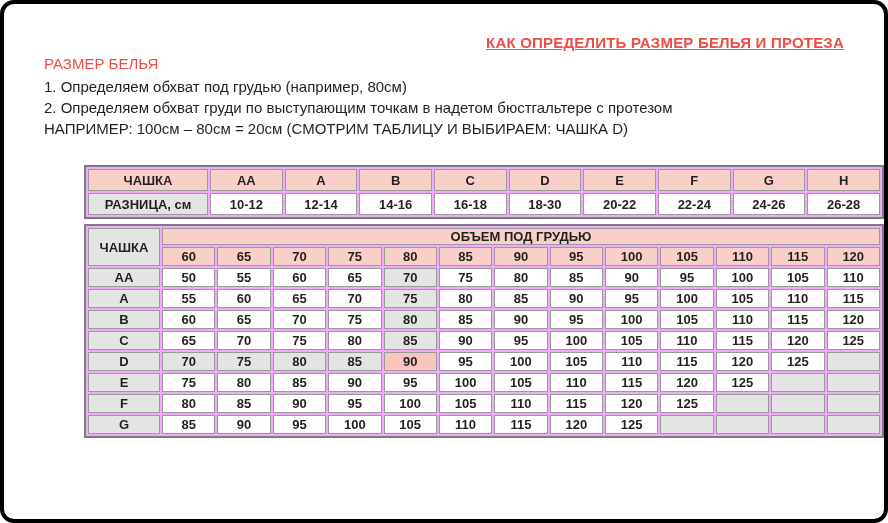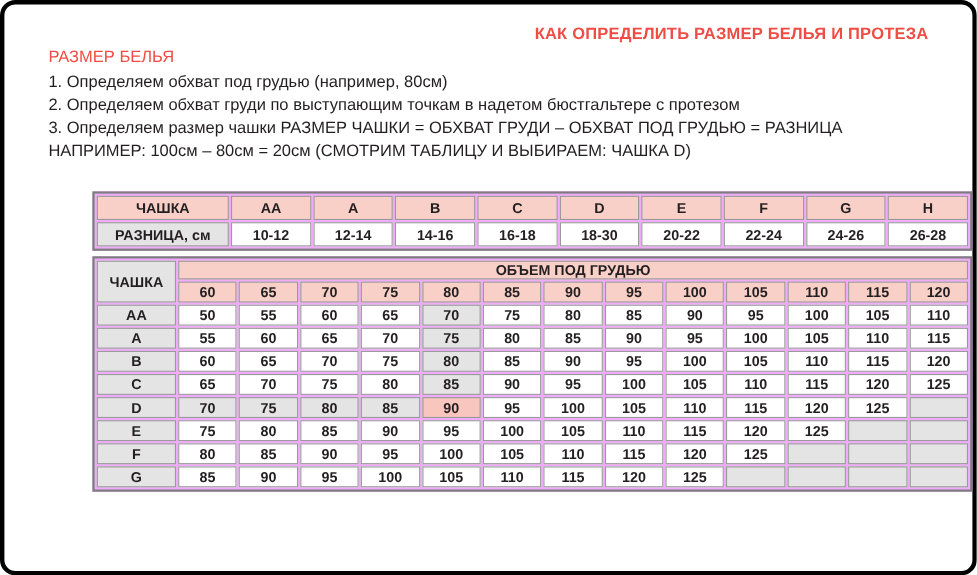--- a/index.html
+++ b/index.html
@@ -16,21 +16,22 @@
   body{font-family:"Liberation Sans", sans-serif; color:var(--ink);}
   .page{
     width:888px;height:523px;
     border:4px solid #000;border-radius:14px;
     background:#fff;overflow:hidden;position:relative;
     padding:16px 40px 0 40px;
   }
   .doc-title{
     text-align:right;color:var(--accent);
     font-size:15px;font-weight:bold;letter-spacing:.2px;
-    margin:2px 0 4px 0;
+    margin:14px 0 4px 0;
+    text-decoration:underline;
   }
   .sec-heading{
     color:var(--accent);font-size:15px;font-weight:normal;
     margin:0 0 4px 0;
   }
   .intro-line{font-size:15px;line-height:21px;color:var(--ink);}
 
   table{
     border-collapse:separate;border-spacing:2px;
     border:2px solid var(--tableborder);
@@ -63,21 +64,20 @@
 </head>
 <body>
 
 <div class="page">
 
   <div class="doc-title">КАК ОПРЕДЕЛИТЬ РАЗМЕР БЕЛЬЯ И ПРОТЕЗА</div>
 
   <div class="sec-heading">РАЗМЕР БЕЛЬЯ</div>
   <div class="intro-line">1. Определяем обхват под грудью (например, 80см)</div>
   <div class="intro-line">2. Определяем обхват груди по выступающим точкам в надетом бюстгальтере с протезом</div>
-  <div class="intro-line">3. Определяем размер чашки  РАЗМЕР ЧАШКИ = ОБХВАТ ГРУДИ – ОБХВАТ ПОД ГРУДЬЮ = РАЗНИЦА</div>
   <div class="intro-line">НАПРИМЕР: 100см – 80см = 20см (СМОТРИМ ТАБЛИЦУ И ВЫБИРАЕМ: ЧАШКА D)</div>
 
   <table id="cup-table">
     <tbody>
         <tr>
           <th class="c-pink label-col">ЧАШКА</th>
           <th class="c-pink">AA</th>
           <th class="c-pink">A</th>
           <th class="c-pink">B</th>
           <th class="c-pink">C</th>

